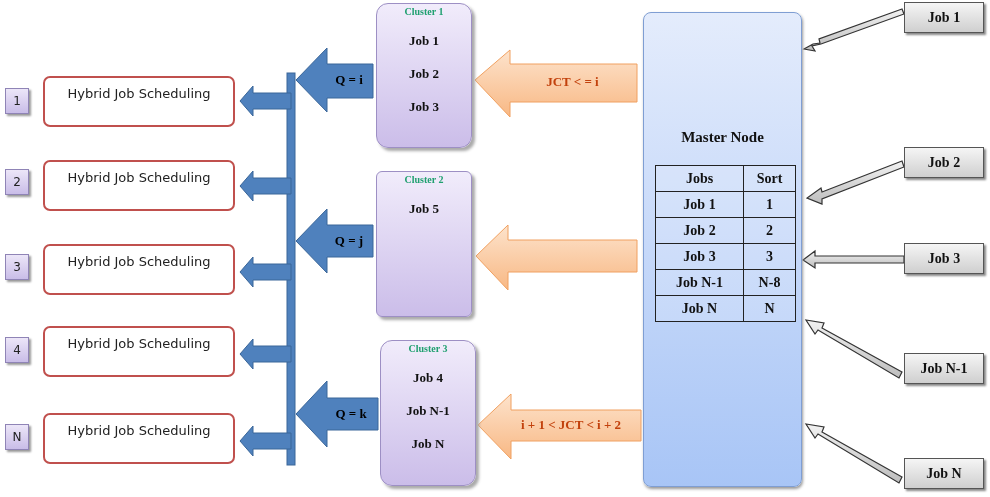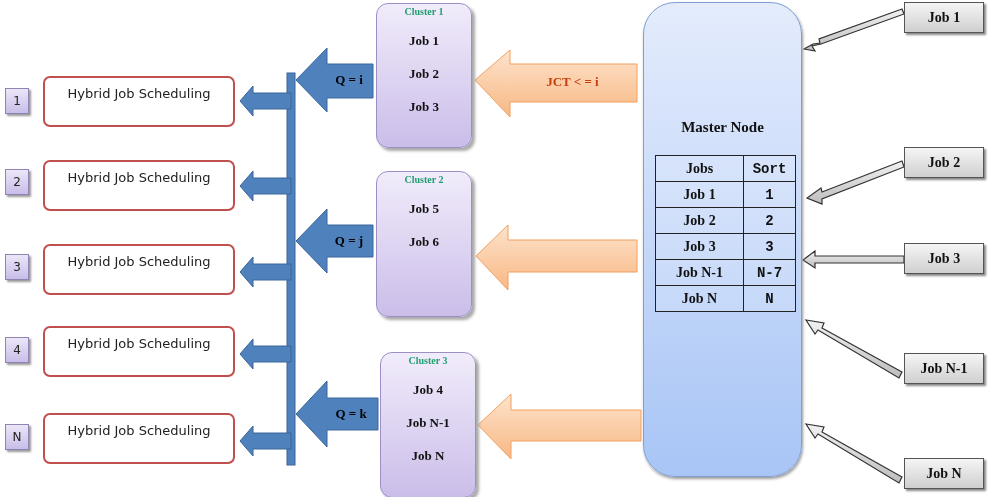--- a/index.html
+++ b/index.html
@@ -25,38 +25,38 @@
     background: linear-gradient(#f1ecfb, #cbbde9);
     border: 1.5px solid #9d8fc4; box-shadow: 3px 3px 3px #aaa;
     box-sizing: border-box;
     font-family: "Liberation Serif", serif; font-weight: bold; font-size: 13px; color: #111;
     text-align: center;
   }
   .cluster .ctitle { color: #20a070; margin-top: 2px; margin-bottom: 15px; font-size: 10px; }
   .cluster .cjob { height: 33px; line-height: 18px; }
 
   .master {
-    position: absolute; left: 643px; top: 2px; width: 159px; height: 475px;
-    border-radius: 32px; border: 1.5px solid #7f9ed3;
+    position: absolute; left: 643px; top: 12px; width: 159px; height: 475px;
+    border-radius: 8px; border: 1.5px solid #7f9ed3;
     background: linear-gradient(#e4ecfc, #a8c5f6);
     box-sizing: border-box; box-shadow: 1px 2px 3px #999;
   }
   .master-title {
     position: absolute; left: 0; width: 100%; top: 116px; text-align: center;
     font-family: "Liberation Serif", serif; font-weight: bold; font-size: 15px; color: #111;
   }
   table.sort-table {
     position: absolute; left: 11px; top: 152px; border-collapse: collapse;
     font-family: "Liberation Serif", serif; font-weight: bold; font-size: 14px; color: #111; padding-left: 16px;
   }
   table.sort-table td {
     border: 1.2px solid #222; height: 25px; text-align: center; padding: 0; background: rgba(255,255,255,0.15);
   }
   table.sort-table td.c1 { width: 87px; }
-  table.sort-table td.c2 { width: 51px; font-family: Liberation Mono, monospace; }
+  table.sort-table td.c2 { width: 51px; }
 
   .job-in {
     position: absolute; left: 904px; width: 80px; height: 31px;
     background: linear-gradient(#f5f5f5, #cfcfcf);
     border: 1px solid #555; box-shadow: 2px 2px 2px #888;
     box-sizing: border-box;
     font-family: "Liberation Serif", serif; font-weight: bold; font-size: 14px; color: #111;
     display: flex; align-items: center; justify-content: center;
   }
   .lbl {
@@ -153,33 +153,33 @@
   <div class="lbl q-lbl" style="left:326px; top:72px; width:46px;">Q = i</div>
   <div class="lbl q-lbl" style="left:326px; top:233px; width:46px;">Q = j</div>
   <div class="lbl q-lbl" style="left:326px; top:406px; width:50px;">Q = k</div>
 
   <div class="cluster" style="left:376px; top:3px; height:145px;">
     <div class="ctitle">Cluster 1</div>
     <div class="cjob">Job 1</div>
     <div class="cjob">Job 2</div>
     <div class="cjob">Job 3</div>
   </div>
-  <div class="cluster" style="left:376px; top:171px; height:146px;">
+  <div class="cluster" style="left:376px; top:171px; height:146px;border-radius:6px;">
     <div class="ctitle">Cluster 2</div>
     <div class="cjob">Job 5</div>
-    <div class="cjob">Job 6</div>
-  </div>
-  <div class="cluster" style="left:380px; top:352px; height:146px;">
+  </div>
+  <div class="cluster" style="left:380px; top:340px; height:146px;">
     <div class="ctitle">Cluster 3</div>
     <div class="cjob">Job 4</div>
     <div class="cjob">Job N-1</div>
     <div class="cjob">Job N</div>
   </div>
 
   <div class="lbl jct-lbl" style="left:510px; top:74px; width:125px;">JCT &lt; = i</div>
+  <div class="lbl jct-lbl" style="left:503px; top:417px; width:136px;">i + 1 &lt; JCT &lt; i + 2</div>
 
   <div class="master">
     <div class="master-title">Master Node</div>
     <table class="sort-table">
       <tbody>
           <tr>
         <td class="c1">Jobs</td>
         <td class="c2">Sort</td>
       </tr>
       <tr>
@@ -189,21 +189,21 @@
       <tr>
         <td class="c1">Job 2</td>
         <td class="c2">2</td>
       </tr>
       <tr>
         <td class="c1">Job 3</td>
         <td class="c2">3</td>
       </tr>
       <tr>
         <td class="c1">Job N-1</td>
-        <td class="c2">N-7</td>
+        <td class="c2">N-8</td>
       </tr>
       <tr>
         <td class="c1">Job N</td>
         <td class="c2">N</td>
       </tr>
     </tbody>
       </table>
   </div>
 
   <div class="job-in" style="top:2px;">Job 1</div>

